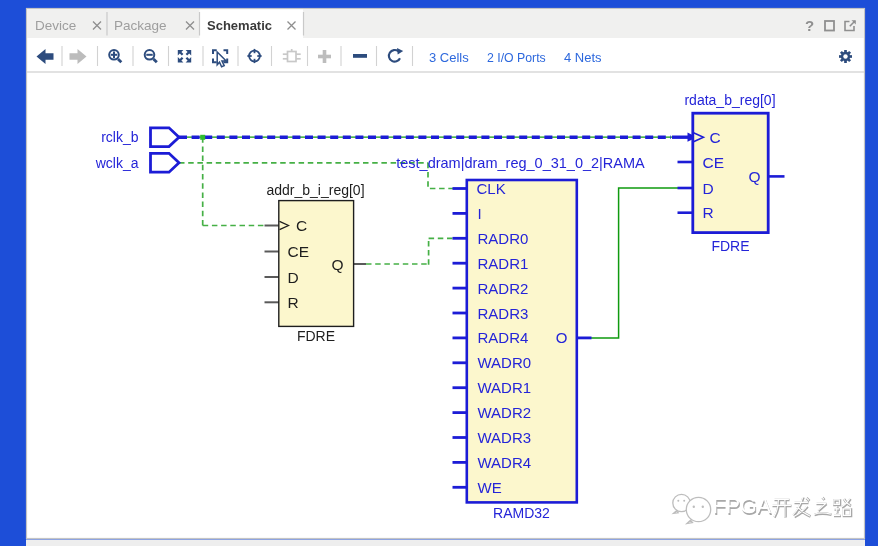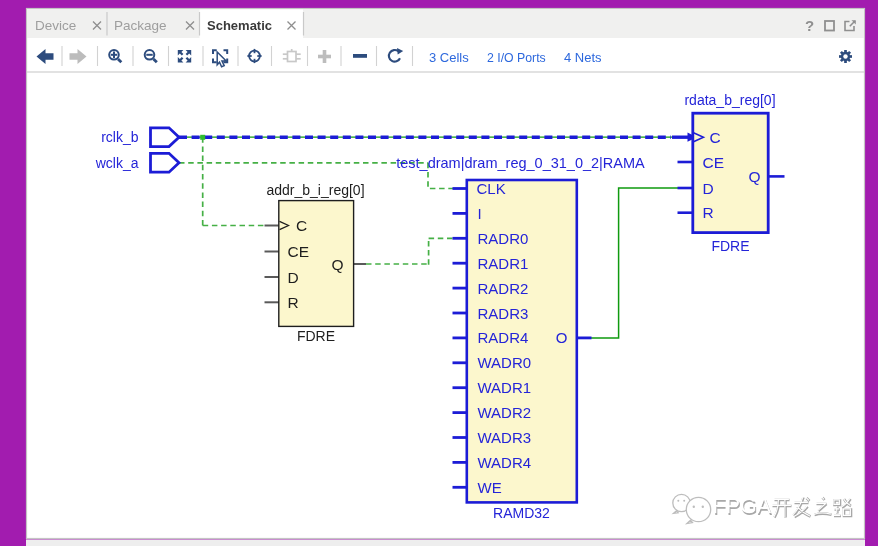--- a/index.html
+++ b/index.html
@@ -1,16 +1,16 @@
 <!DOCTYPE html>
 <html><head>
 <meta charset="utf-8">
 <style>
 html,body{margin:0;padding:0;background:#ffffff;}
-#page{position:relative;width:878px;height:546px;overflow:hidden;background:#a21caf;
+#page{position:relative;width:878px;height:546px;overflow:hidden;background:#1d4ed8;
   font-family:"Liberation Sans", sans-serif;}
 svg text{font-family:"Liberation Sans", sans-serif;}
 </style>
 </head>
 <body>
 <div id="page">
 <svg width="878" height="546" viewBox="0 0 878 546" xmlns="http://www.w3.org/2000/svg">
 
   <rect x="26.5" y="8.5" width="838" height="530" fill="#ffffff" stroke="#c4c4c4" stroke-width="1.2"></rect>
   <rect x="26" y="539.5" width="839" height="6.5" fill="#eeeeee"></rect>

